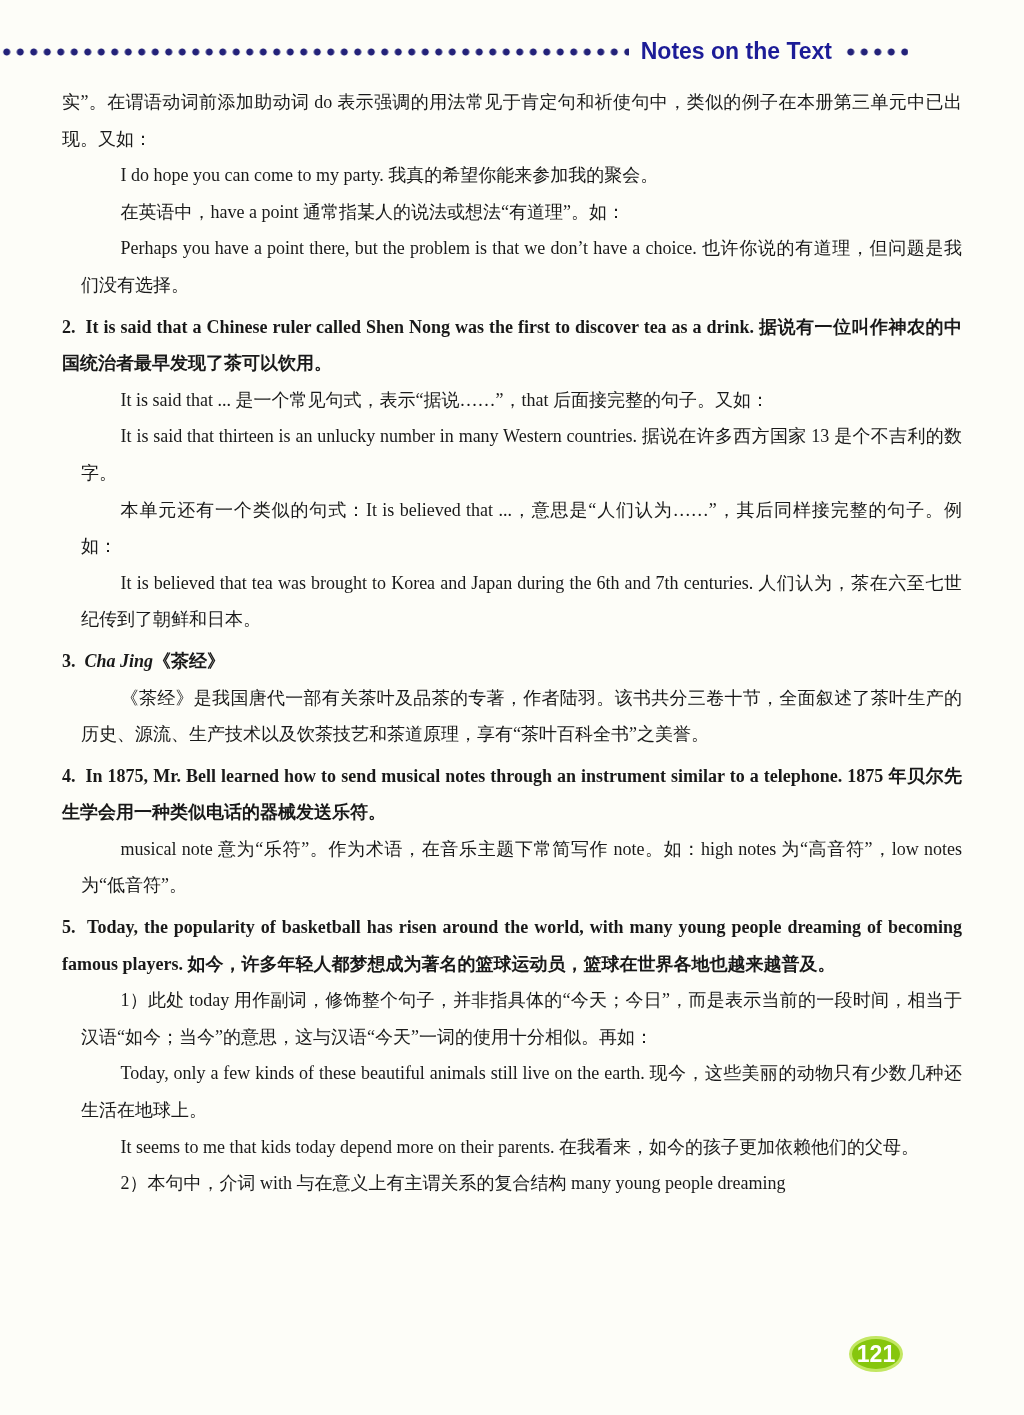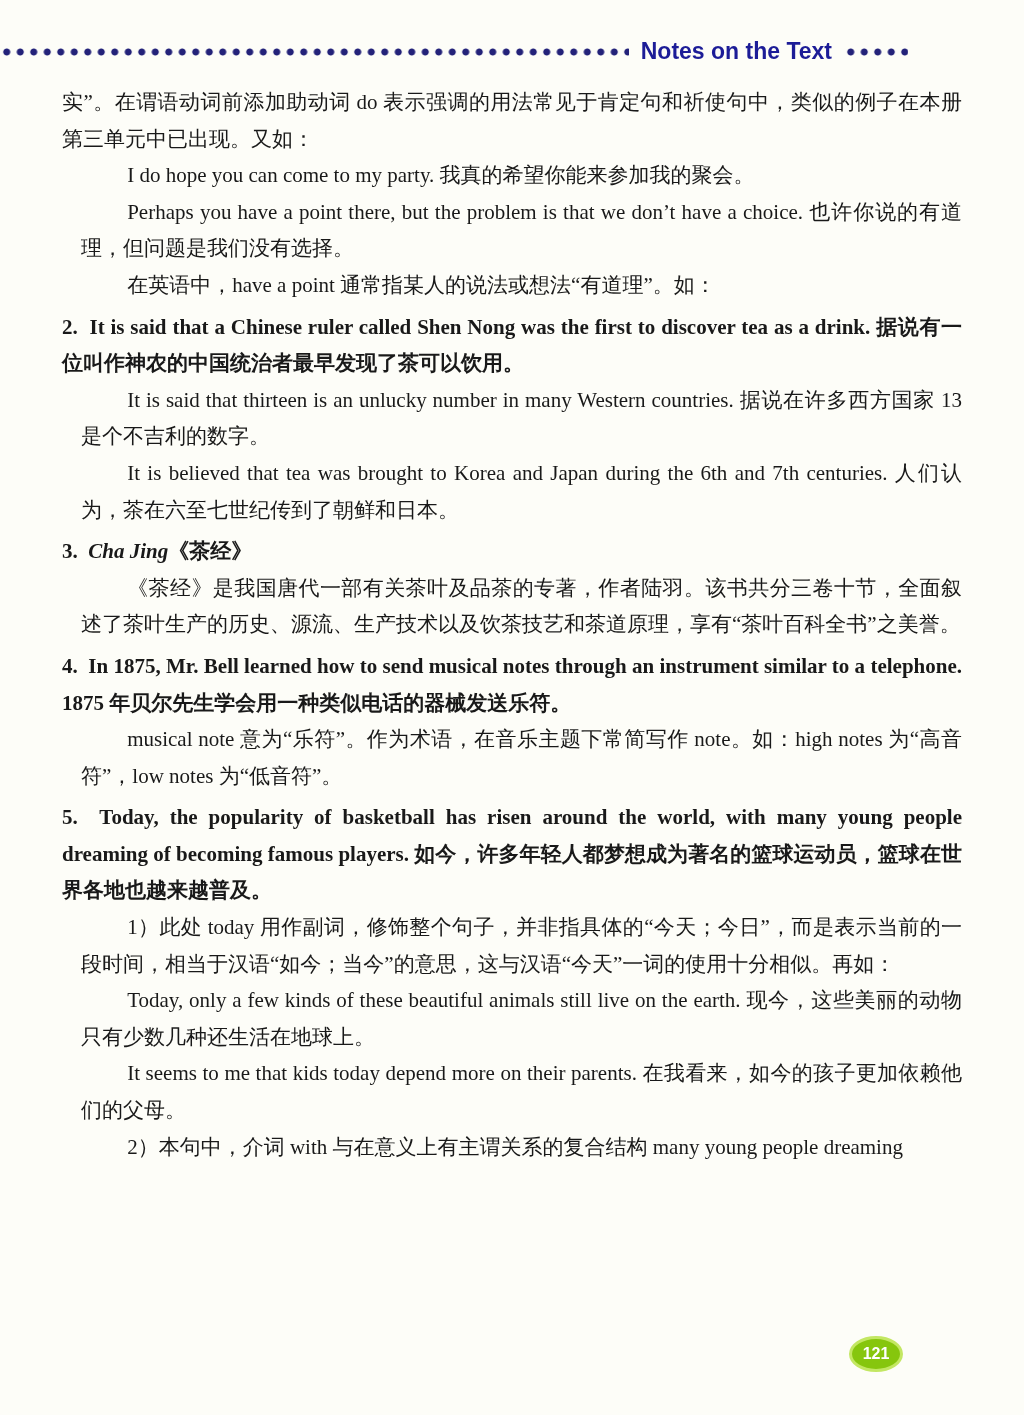--- a/index.html
+++ b/index.html
@@ -29,21 +29,21 @@
     font-family:"Liberation Sans","DejaVu Sans",sans-serif;
     font-weight:bold;
     font-size:23px;
     color:#1c1c97;
     white-space:nowrap;
   }
   
   .notes-body{
     position:absolute;
     top:84px;left:62px;width:900px;
-    font-size:21px;
+    font-size:18px;
     line-height:36.6px;
     color:#191919;
     text-align:justify;
   }
   .para{margin:0;}
   .para.indent{text-indent:2.2em;margin-left:19px;}
   .para.item{margin-top:5px;}
   .b{font-weight:bold;}
   .i{font-style:italic;}
   
@@ -51,39 +51,41 @@
     position:absolute;
     left:849px;top:1336px;
     width:48px;height:30px;
     background:#86c60d;
     border:3px solid #c3e763;
     border-radius:50%;
     display:flex;align-items:center;justify-content:center;
     color:#ffffff;
     font-family:"Liberation Sans","DejaVu Sans",sans-serif;
     font-weight:bold;
-    font-size:16px;
+    font-size:23px;
   }
 </style>
 </head>
 <body>
 
 <div class="header">
   <div class="dots dots-left"></div>
   <div class="header-title">Notes on the Text</div>
   <div class="dots dots-right"></div>
 </div>
 
 <div class="notes-body">
     <p class="para"><span>实”。在谓语动词前添加助动词 do 表示强调的用法常见于肯定句和祈使句中，类似的例子在本册第三单元中已出现。又如：</span></p>
     <p class="para indent"><span>I do hope you can come to my party. 我真的希望你能来参加我的聚会。</span></p>
+    <p class="para indent"><span>在英语中，have a point 通常指某人的说法或想法“有道理”。如：</span></p>
     <p class="para indent"><span>Perhaps you have a point there, but the problem is that we don’t have a choice. 也许你说的有道理，但问题是我们没有选择。</span></p>
-    <p class="para indent"><span>在英语中，have a point 通常指某人的说法或想法“有道理”。如：</span></p>
     <p class="para item"><span class="b">2.&nbsp; It is said that a Chinese ruler called Shen Nong was the first to discover tea as a drink. 据说有一位叫作神农的中国统治者最早发现了茶可以饮用。</span></p>
+    <p class="para indent"><span>It is said that ... 是一个常见句式，表示“据说……”，that 后面接完整的句子。又如：</span></p>
     <p class="para indent"><span>It is said that thirteen is an unlucky number in many Western countries. 据说在许多西方国家 13 是个不吉利的数字。</span></p>
+    <p class="para indent"><span>本单元还有一个类似的句式：It is believed that ...，意思是“人们认为……”，其后同样接完整的句子。例如：</span></p>
     <p class="para indent"><span>It is believed that tea was brought to Korea and Japan during the 6th and 7th centuries. 人们认为，茶在六至七世纪传到了朝鲜和日本。</span></p>
     <p class="para item"><span class="b">3.&nbsp; </span><span class="b i">Cha Jing</span><span class="b">《茶经》</span></p>
     <p class="para indent"><span>《茶经》是我国唐代一部有关茶叶及品茶的专著，作者陆羽。该书共分三卷十节，全面叙述了茶叶生产的历史、源流、生产技术以及饮茶技艺和茶道原理，享有“茶叶百科全书”之美誉。</span></p>
     <p class="para item"><span class="b">4.&nbsp; In 1875, Mr. Bell learned how to send musical notes through an instrument similar to a telephone. 1875 年贝尔先生学会用一种类似电话的器械发送乐符。</span></p>
     <p class="para indent"><span>musical note 意为“乐符”。作为术语，在音乐主题下常简写作 note。如：high notes 为“高音符”，low notes 为“低音符”。</span></p>
     <p class="para item"><span class="b">5.&nbsp; Today, the popularity of basketball has risen around the world, with many young people dreaming of becoming famous players. 如今，许多年轻人都梦想成为著名的篮球运动员，篮球在世界各地也越来越普及。</span></p>
     <p class="para indent"><span>1）此处 today 用作副词，修饰整个句子，并非指具体的“今天；今日”，而是表示当前的一段时间，相当于汉语“如今；当今”的意思，这与汉语“今天”一词的使用十分相似。再如：</span></p>
     <p class="para indent"><span>Today, only a few kinds of these beautiful animals still live on the earth. 现今，这些美丽的动物只有少数几种还生活在地球上。</span></p>
     <p class="para indent"><span>It seems to me that kids today depend more on their parents. 在我看来，如今的孩子更加依赖他们的父母。</span></p>
     <p class="para indent"><span>2）本句中，介词 with 与在意义上有主谓关系的复合结构 many young people dreaming</span></p>

